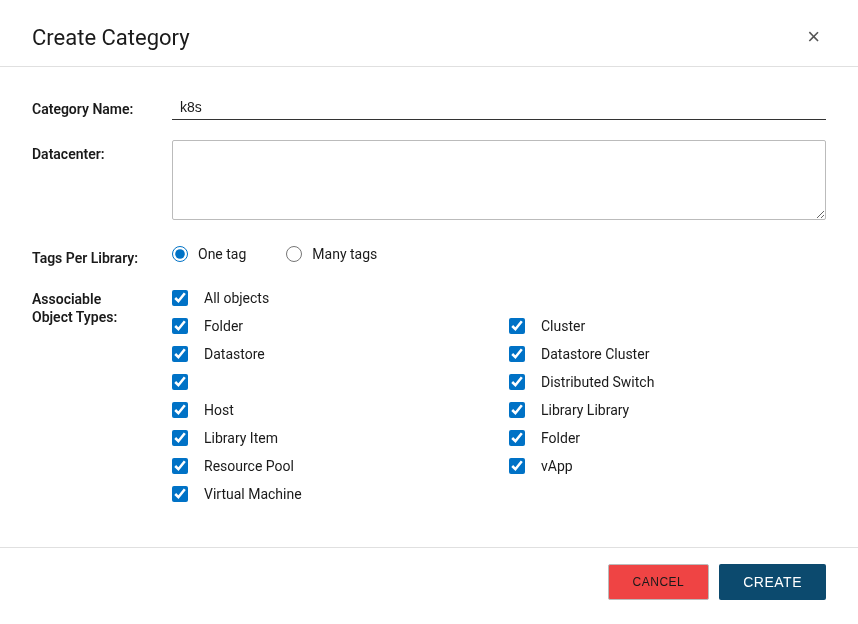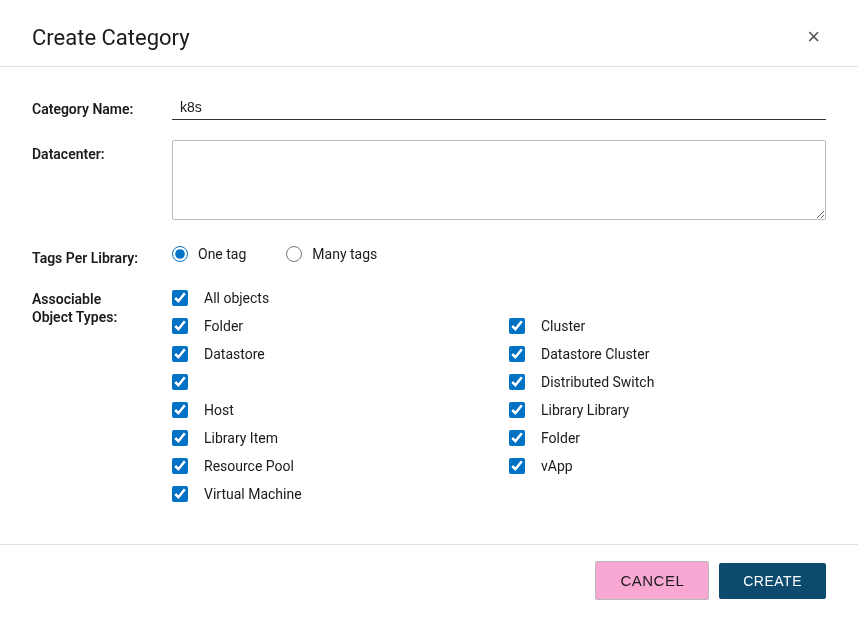--- a/index.html
+++ b/index.html
@@ -143,24 +143,24 @@
     }
     .dialog-footer {
       display: flex;
       justify-content: flex-end;
       align-items: center;
       gap: 10px;
       padding: 16px 32px 24px 32px;
       border-top: 1px solid #e0e0e0;
     }
     .btn-cancel {
-      background: #f9a8d4;
+      background: #ef4444;
       border: 1px solid #bbb;
       color: #1a1a1a;
-      font-size: 15px;
+      font-size: 12px;
       font-weight: 500;
       padding: 10px 24px;
       border-radius: 2px;
       cursor: pointer;
       letter-spacing: 0.5px;
     }
     .btn-create {
       background: #0c4a6e;
       border: none;
       color: #fff;

